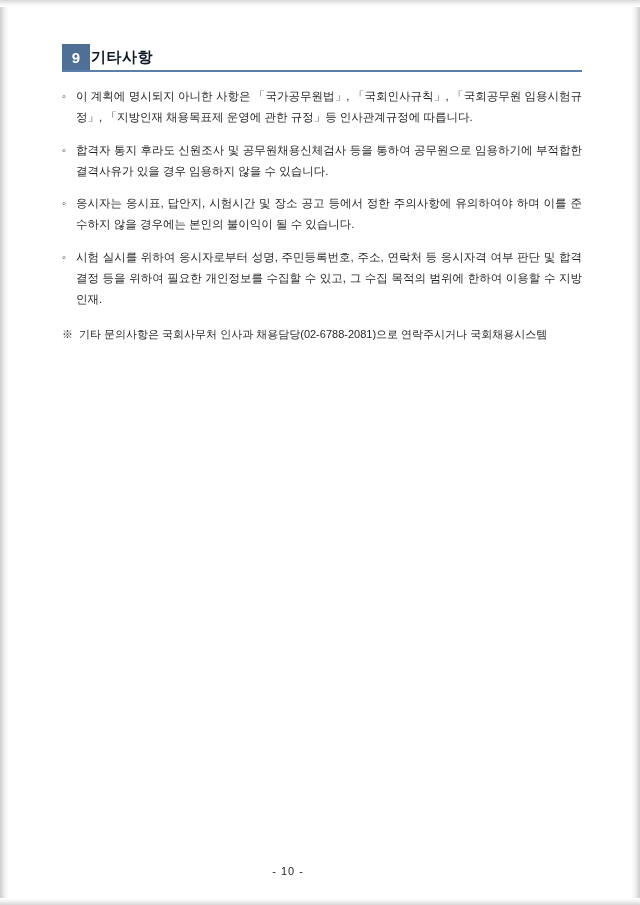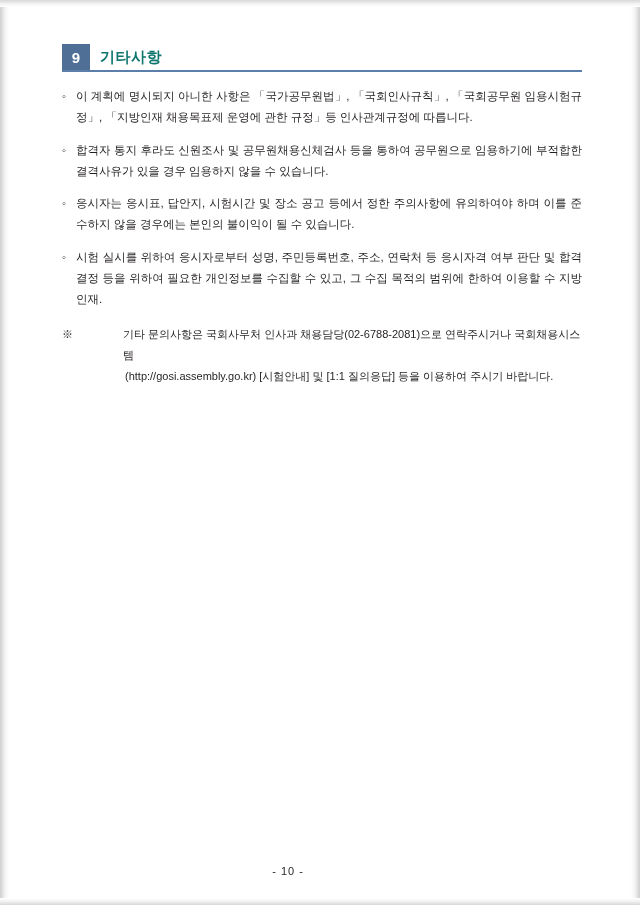--- a/index.html
+++ b/index.html
@@ -72,24 +72,24 @@
     font-weight: bold;
     display: flex;
     align-items: center;
     justify-content: center;
     letter-spacing: 0;
   }
   .section-title {
     flex: 1;
     display: flex;
     align-items: center;
-    padding-left: 10px;
+    padding-left: 1px;
     font-size: 15px;
     font-weight: bold;
-    color: #0f766e;
+    color: #0f172a;
     letter-spacing: 0.5px;
   }
 
   
   .bullet-list {
     margin: 12px 0 0 0;
     padding: 0;
     list-style: none;
   }
   .bullet-item {
@@ -125,21 +125,20 @@
   }
   .note-mark {
     position: absolute;
     left: 0;
     top: 0;
     font-size: 11px;
     line-height: 1.9;
   }
   .note-line {
     display: block;
-    margin-left: 44px;
   }
   .note-line.indent {
     padding-left: 2px;
   }
 
   
   .page-number {
     position: absolute;
     left: 0;
     bottom: 28px;
@@ -181,19 +180,18 @@
       </li>
       <li class="bullet-item">
         <span class="bullet-mark">◦</span>
         <span class="bullet-text">시험 실시를 위하여 응시자로부터 성명, 주민등록번호, 주소, 연락처 등 응시자격 여부 판단 및 합격 결정 등을 위하여 필요한 개인정보를 수집할 수 있고, 그 수집 목적의 범위에 한하여 이용할 수 지방인재.</span>
       </li>
     </ul>
 
     <div class="note-block">
       <span class="note-mark">※</span>
       <span class="note-line">기타 문의사항은 국회사무처 인사과 채용담당(02-6788-2081)으로 연락주시거나 국회채용시스템</span>
-      <span class="note-line indent">(http://gosi.assembly.go.kr) [시험안내] 및 [1:1 질의응답] 등을 이용하여 주시기 바랍니다.</span>
     </div>
 
   </div>
 
   <div class="page-number">- 10 -</div>
 </div>
 
 </body></html>

